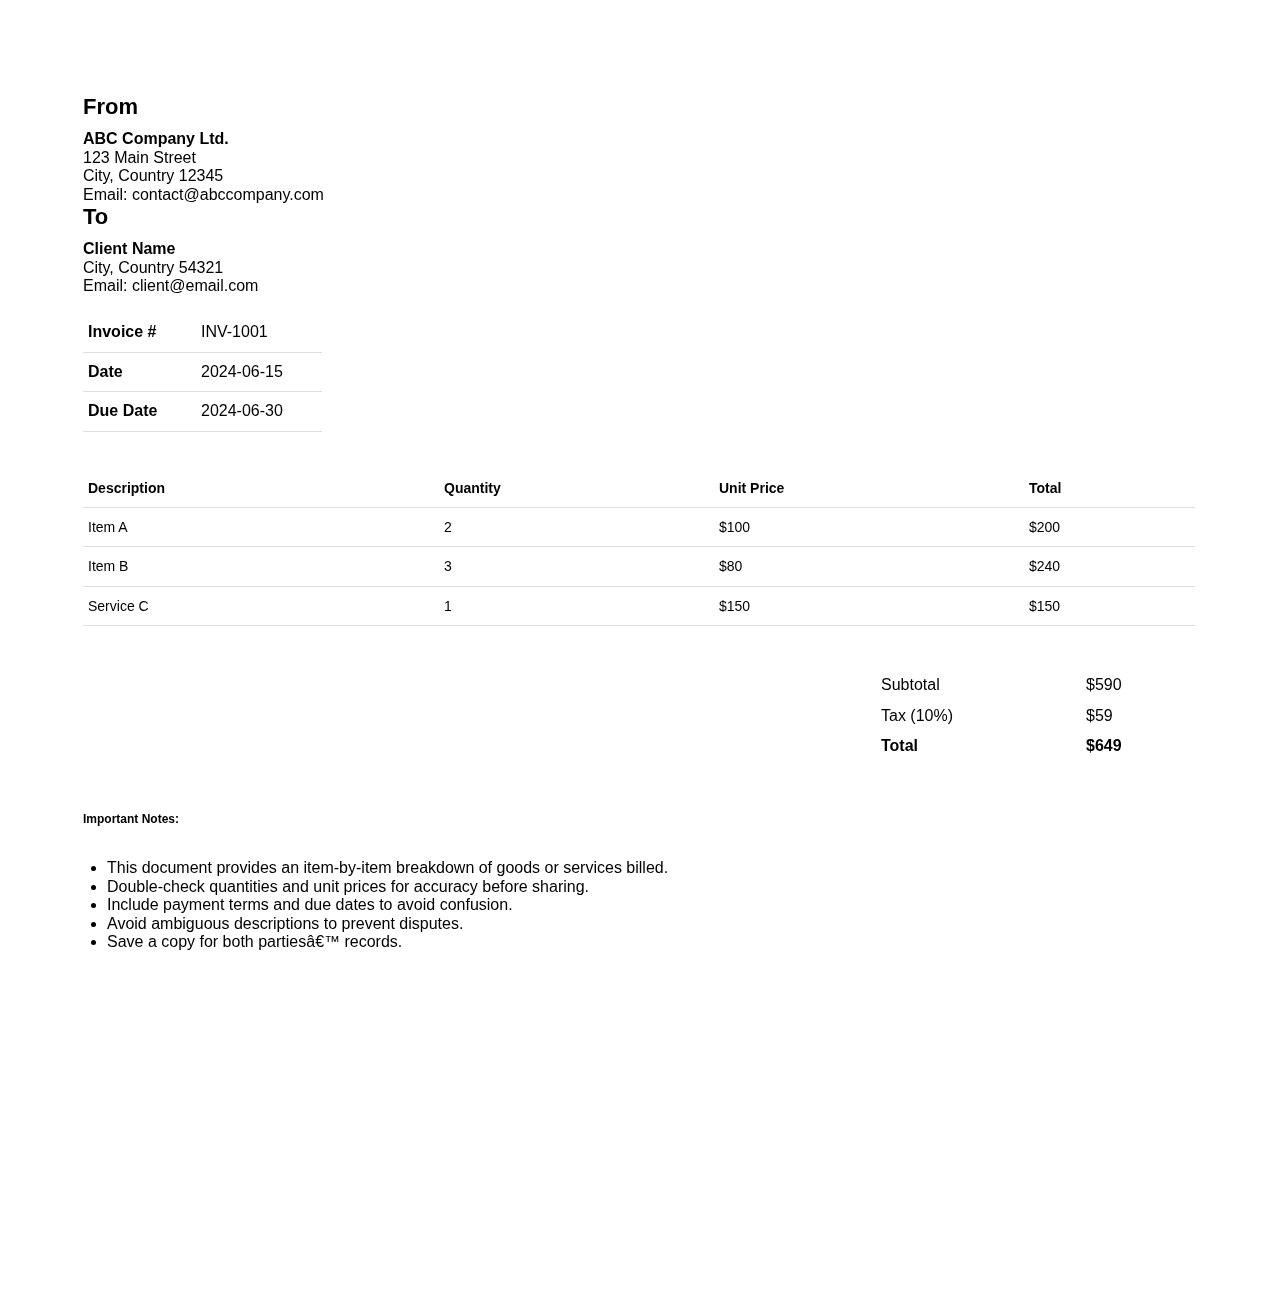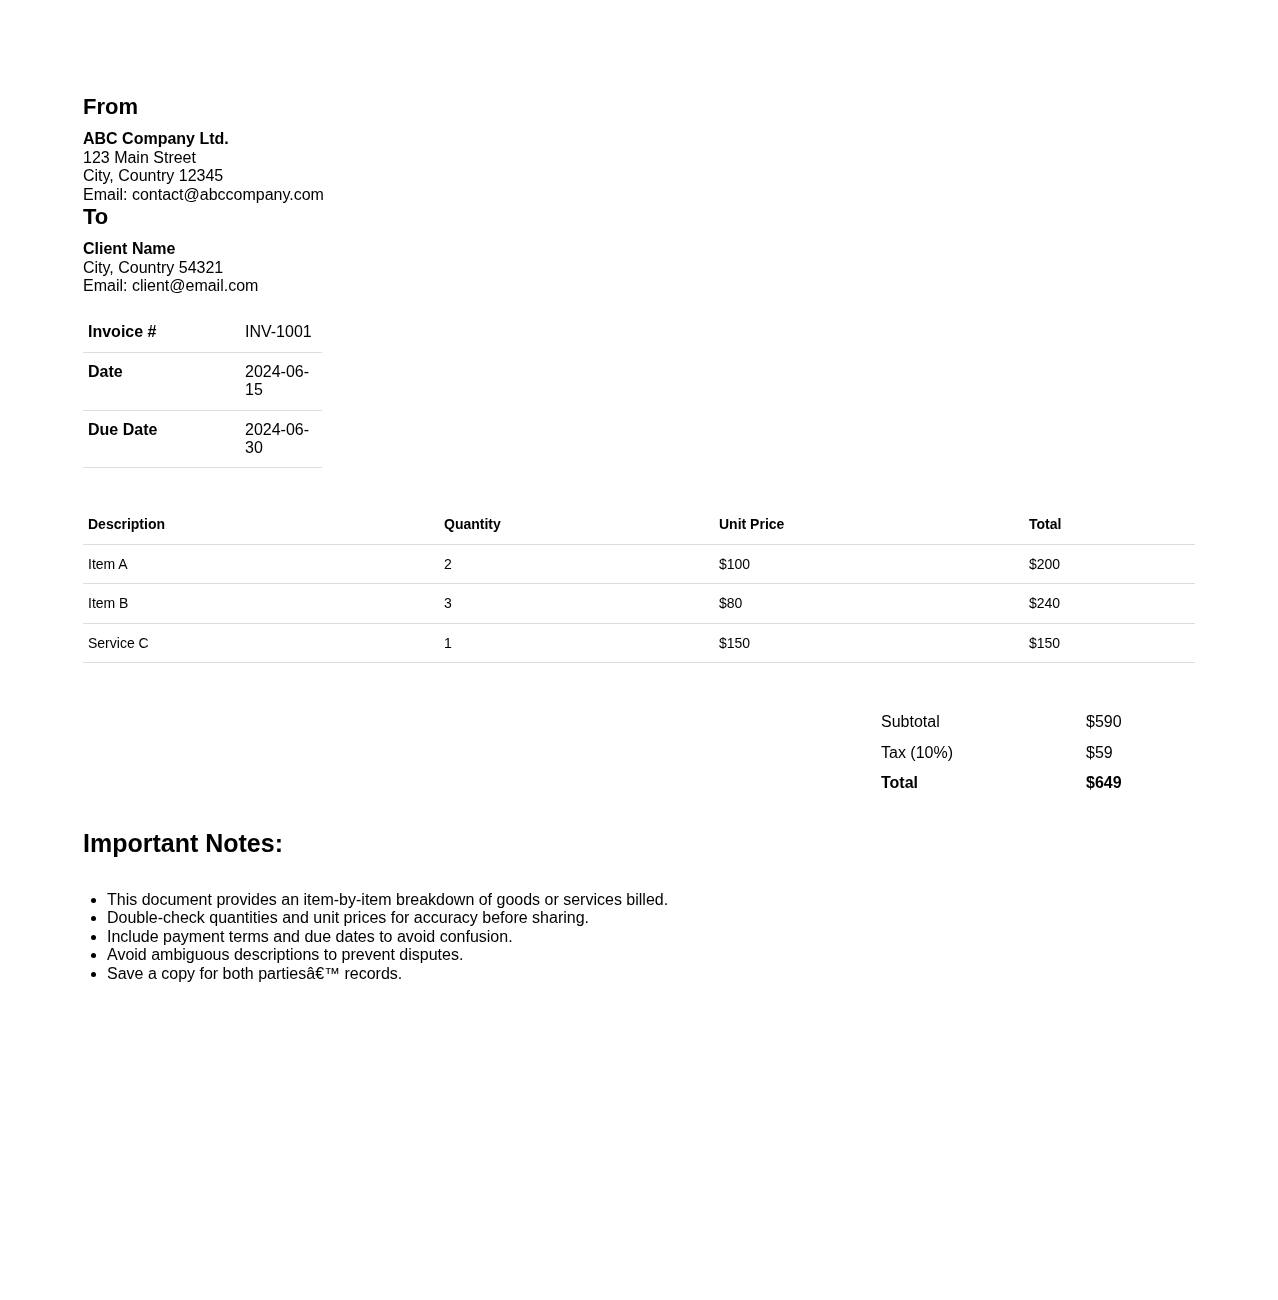--- a/index.html
+++ b/index.html
@@ -34,21 +34,20 @@
   .party-to   { flex: 1; }
   .addr { margin-top: 11px; line-height: 18.4px; }
   .addr-name { font-weight: bold; }
 
   .meta { width: 239px; flex: none; margin-top: 18px; }
   .meta-row {
     display: flex;
     padding: 10px 0 10px 5px;
     border-bottom: 1px solid #dddddd;
     line-height: 18.4px;
-    gap: 44px;
   }
   .meta-label { font-weight: bold; width: 113px; flex: none; }
   .meta-value { flex: 1; }
 
   
   table.items {
     width: 100%;
     border-collapse: collapse;
     table-layout: fixed;
     margin-top: 37px;
@@ -64,23 +63,23 @@
 
   
   .summary { width: 319px; margin: 44px 0 0 auto; }
   .summary-row { display: flex; padding: 6px 0; line-height: 18.4px; }
   .summary-label { flex: 0 0 210px; padding-left: 5px; box-sizing: border-box; }
   .summary-value { flex: 1; }
   .summary-row.total { font-weight: bold; }
 
   
   h3.notes-heading {
-    font-size: 25px;
+    font-size: 12px;
     font-weight: bold;
-    margin: 31px 0 0;
+    margin: 51px 0 0;
     line-height: 1.15;
   }
   ul.notes { margin: 33px 0 0; padding: 0 0 0 24px; }
   ul.notes li { line-height: 18.4px; }
 </style>
 </head>
 <body>
 
 <div class="page">
 

